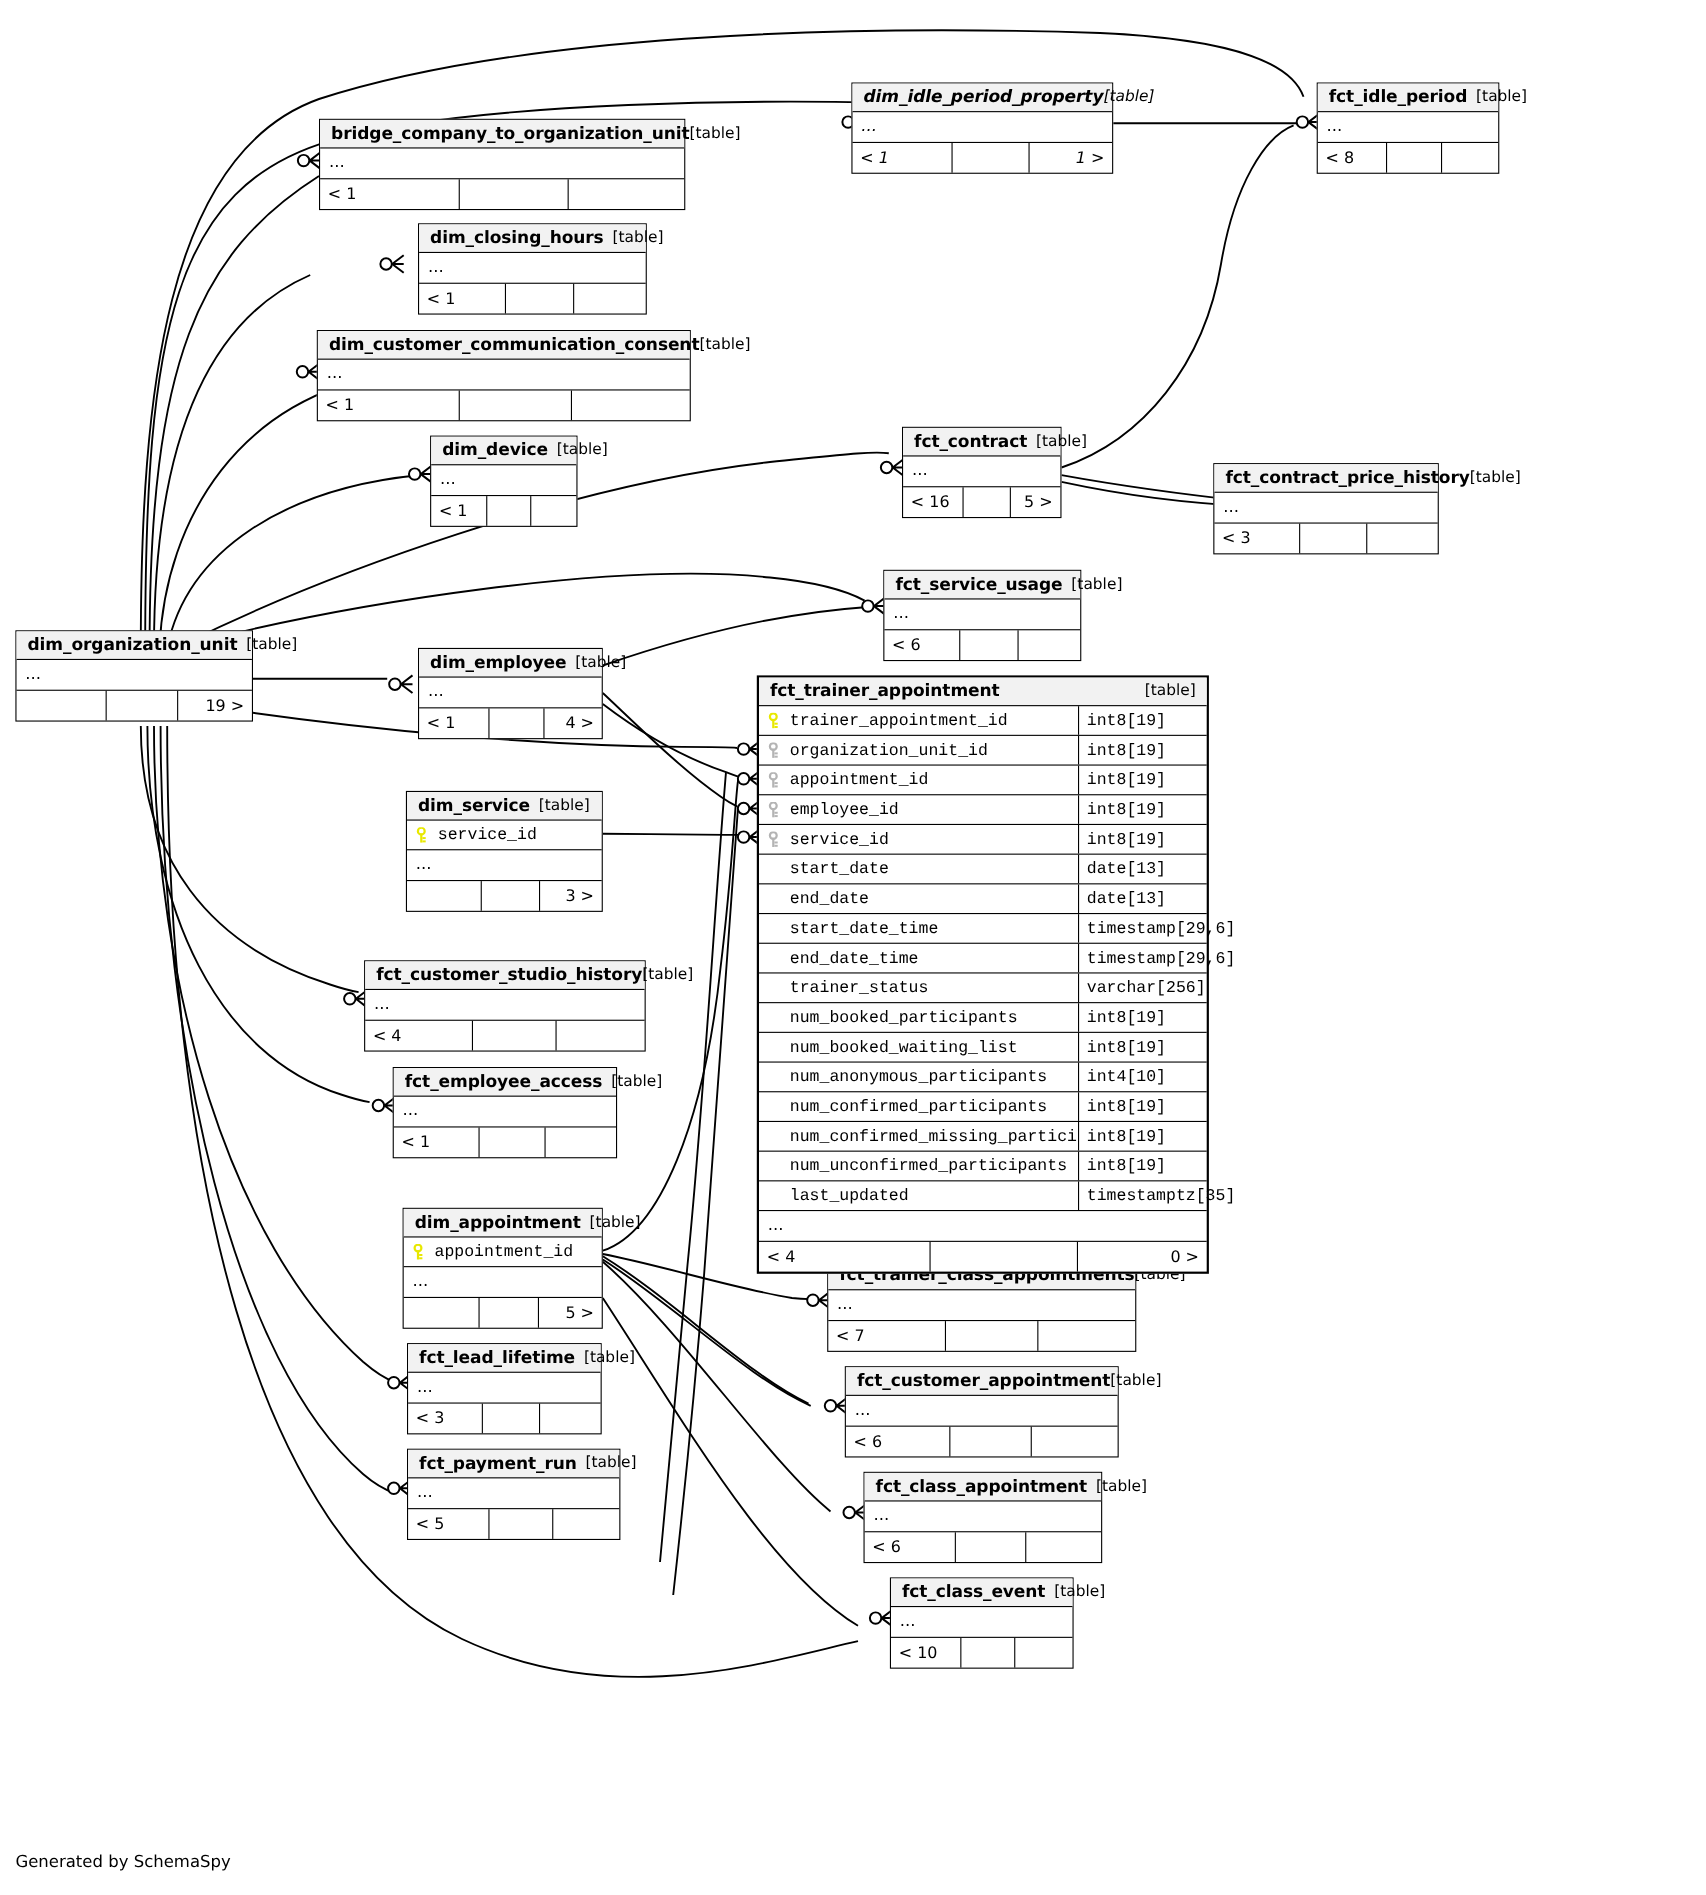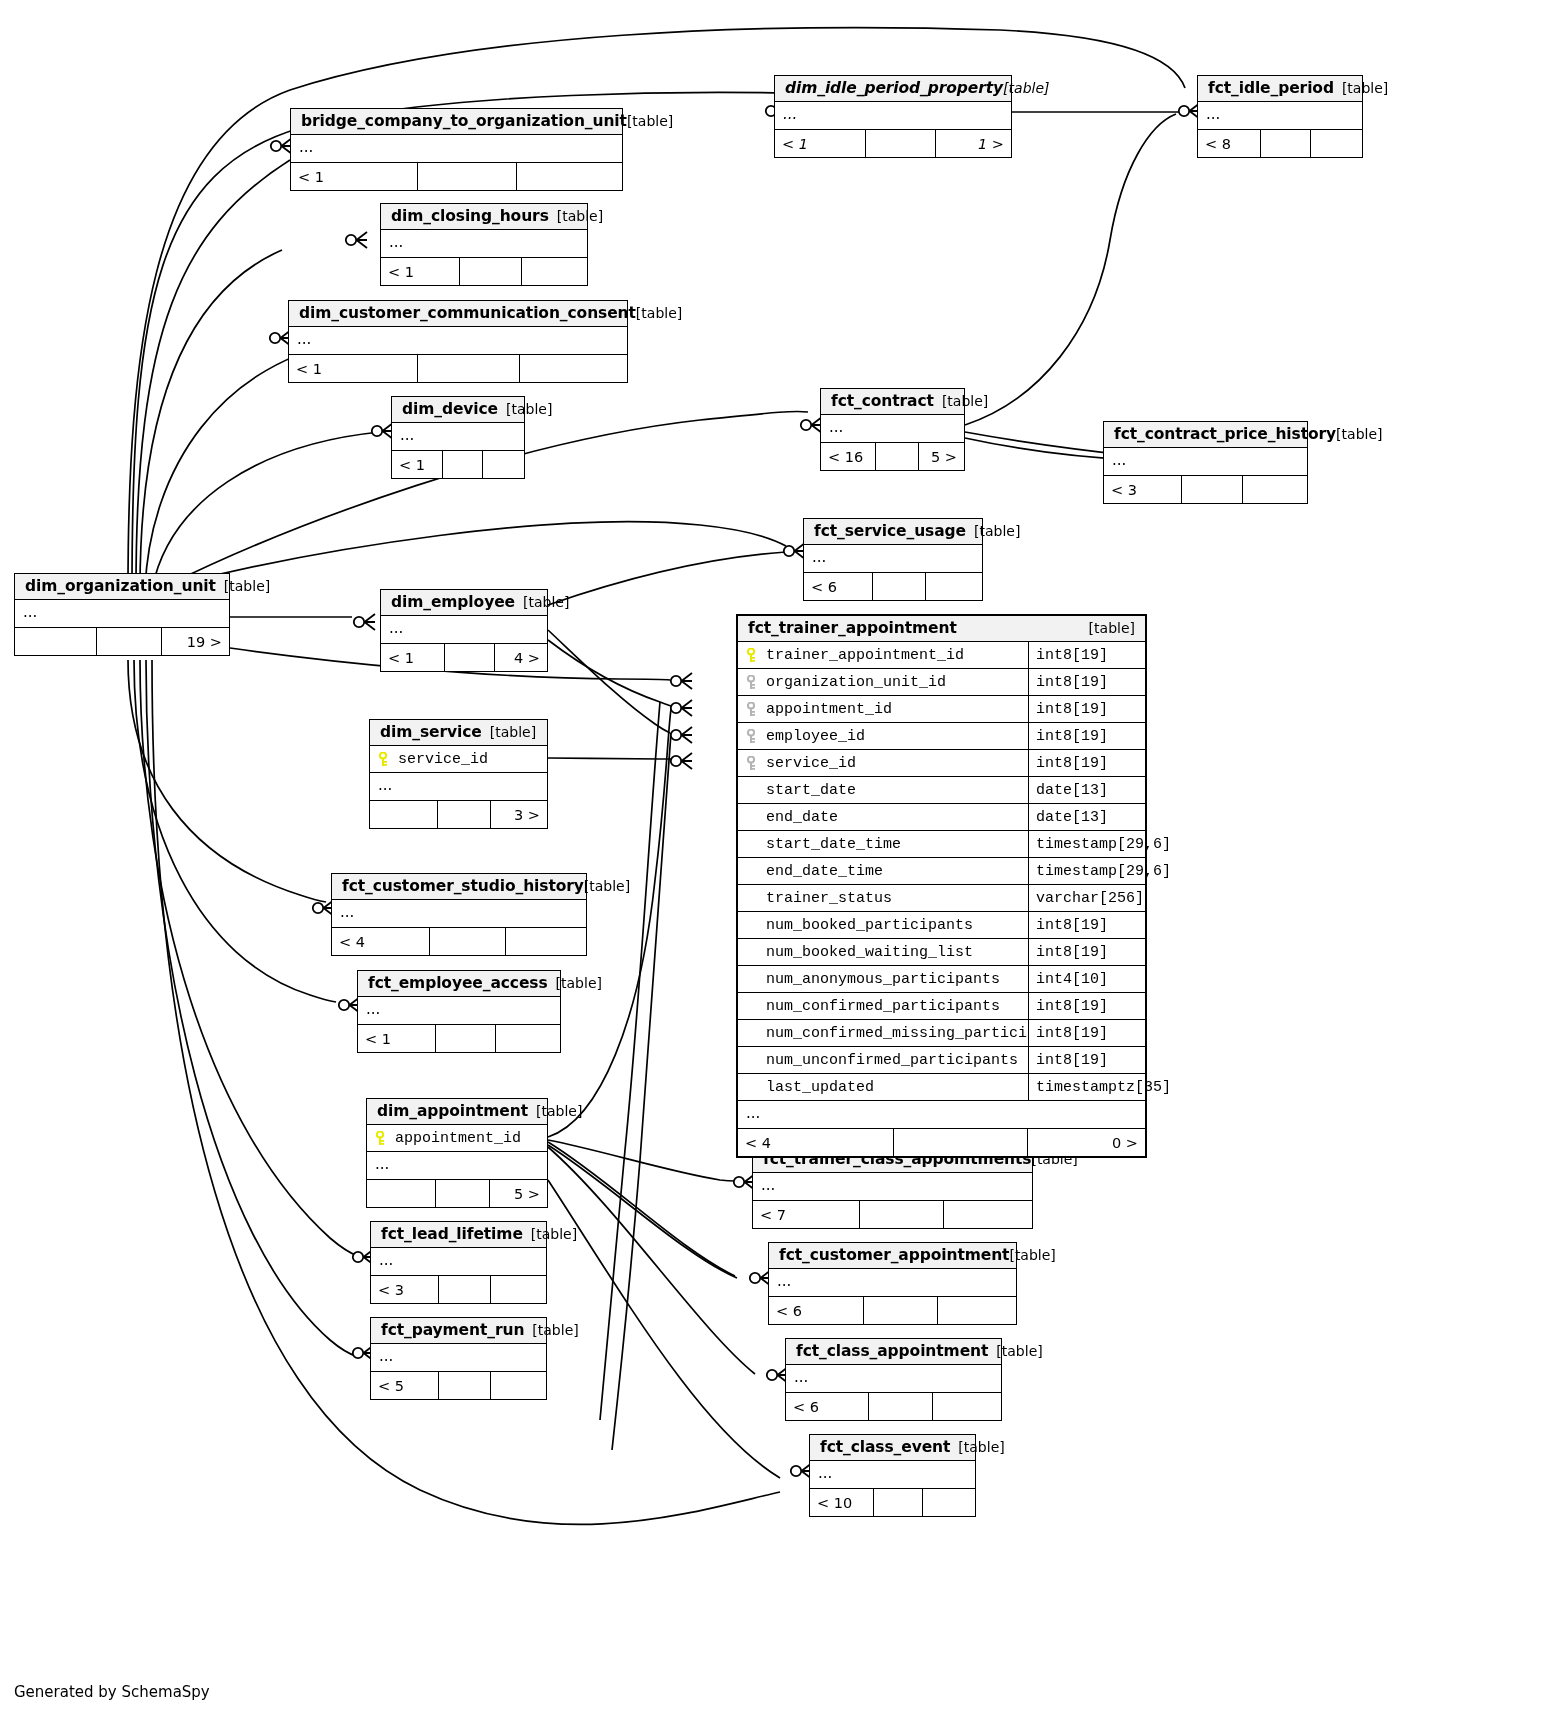--- a/index.html
+++ b/index.html
@@ -29,21 +29,20 @@
   }
   .table-box {
     position: absolute;
     border: 1.6px solid #000;
     background: #ffffff;
     box-sizing: border-box;
     z-index: 5;
   }
   .table-box.emphasis {
     border-width: 2.6px;
-    margin-left: 48px;
   }
   .tbl-header {
     background: #f2f2f2;
     border-bottom: 1.6px solid #000;
     display: flex;
     align-items: center;
     justify-content: space-between;
     padding: 3px 10px 4px 10px;
     box-sizing: border-box;
     white-space: nowrap;
@@ -440,21 +439,21 @@
           <span class="tbl-name">fct_lead_lifetime</span>
           <span class="tbl-type">[table]</span>
         </div>
         <div class="tbl-ellipsis">...</div>
         <div class="footer-row">
           <div class="footer-cell footer-left" style="width:38%">&lt; 3</div>
           <div class="footer-cell footer-left" style="width:30%"></div>
           <div class="footer-cell footer-left" style="width:32%"></div>
         </div>
       </div>
-      <div class="table-box" style="left: 370px; top: 1317px; width: 177px;">
+      <div class="table-box" style="left: 370px; top: 1317px; width: 194px;">
         <div class="tbl-header tight">
           <span class="tbl-name">fct_payment_run</span>
           <span class="tbl-type">[table]</span>
         </div>
         <div class="tbl-ellipsis">...</div>
         <div class="footer-row">
           <div class="footer-cell footer-left" style="width:38%">&lt; 5</div>
           <div class="footer-cell footer-left" style="width:30%"></div>
           <div class="footer-cell footer-left" style="width:32%"></div>
         </div>

